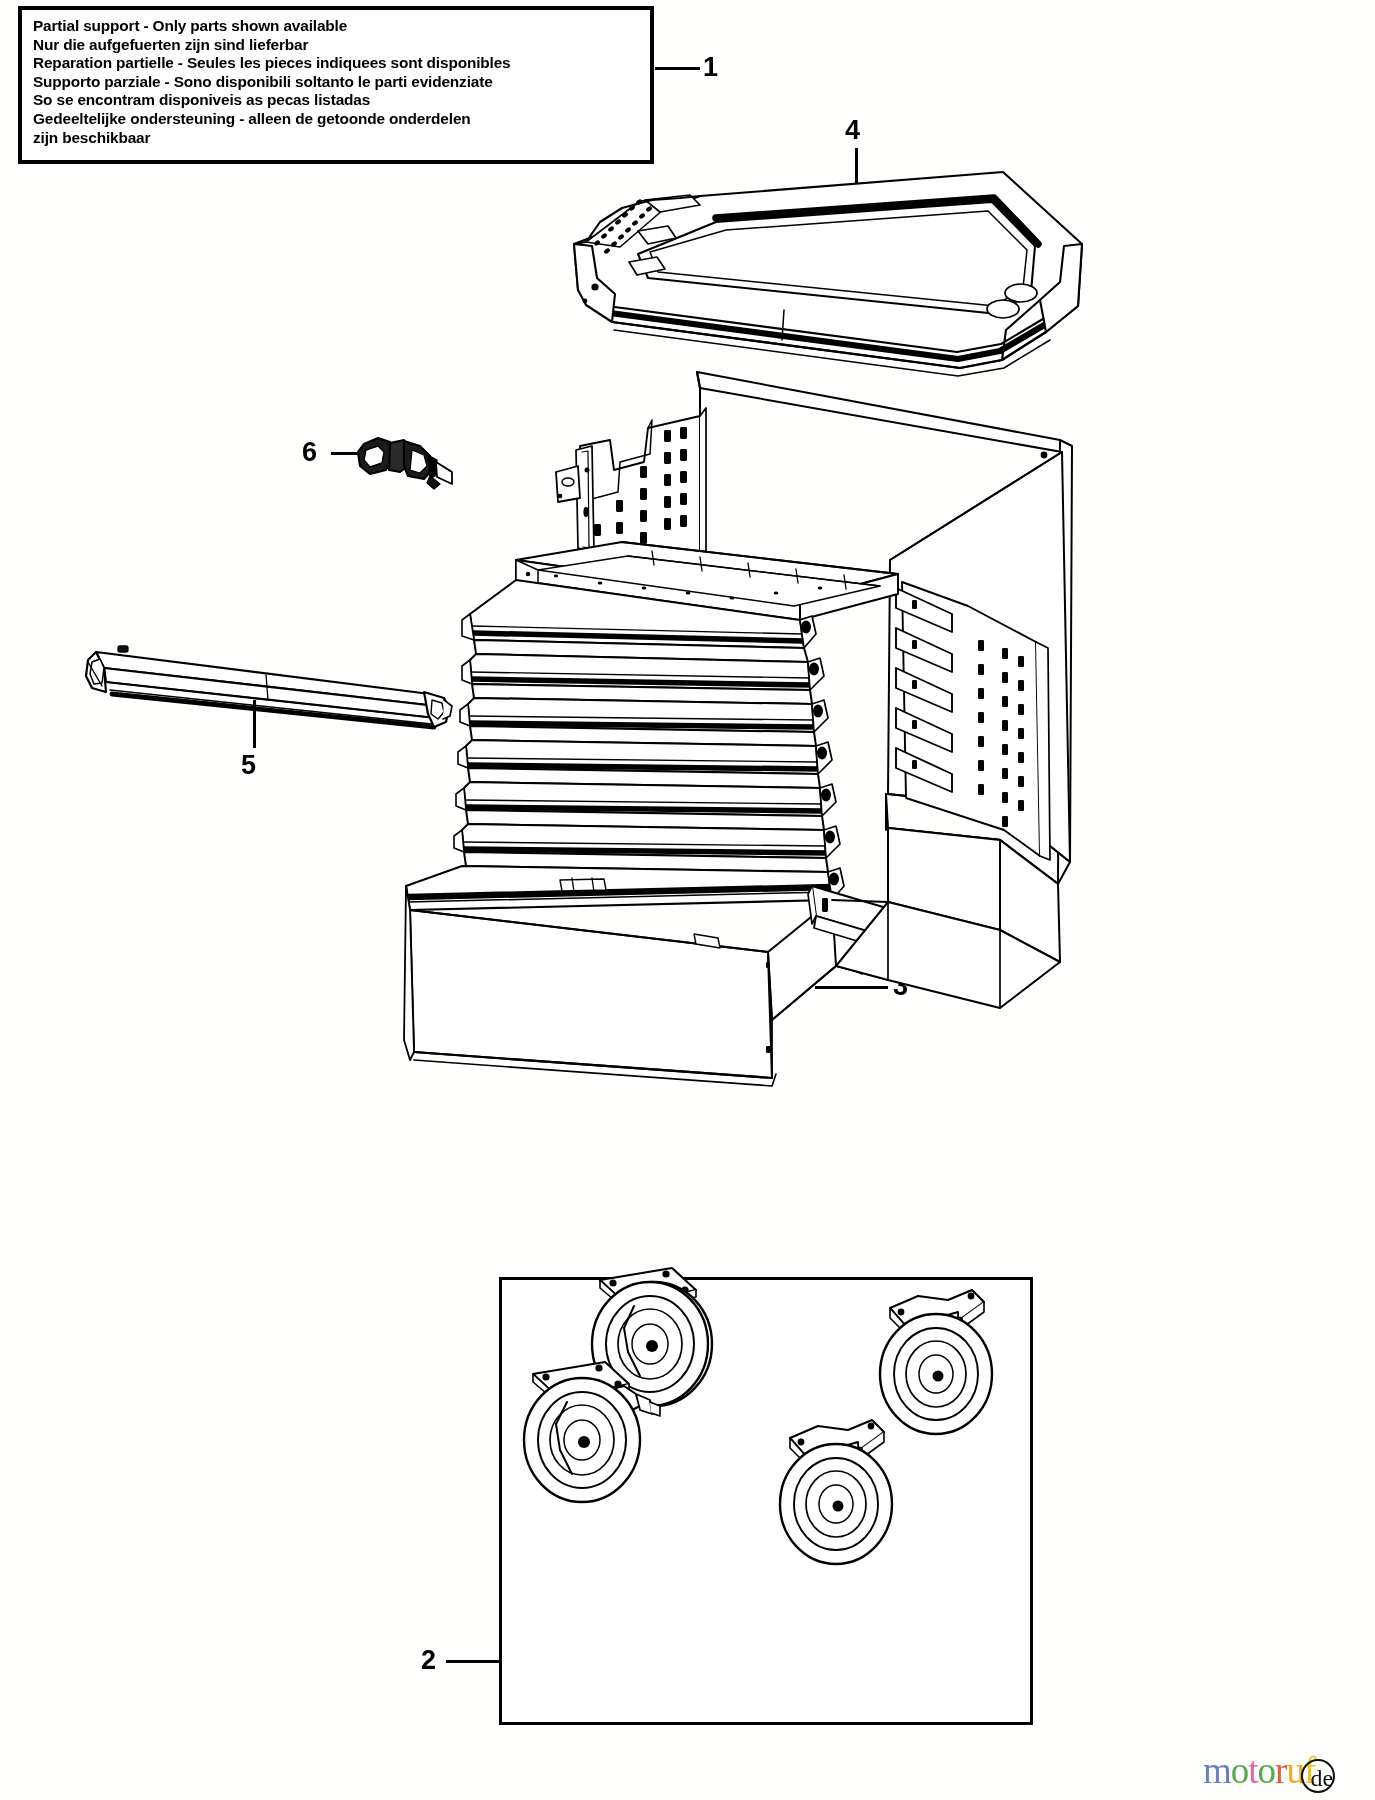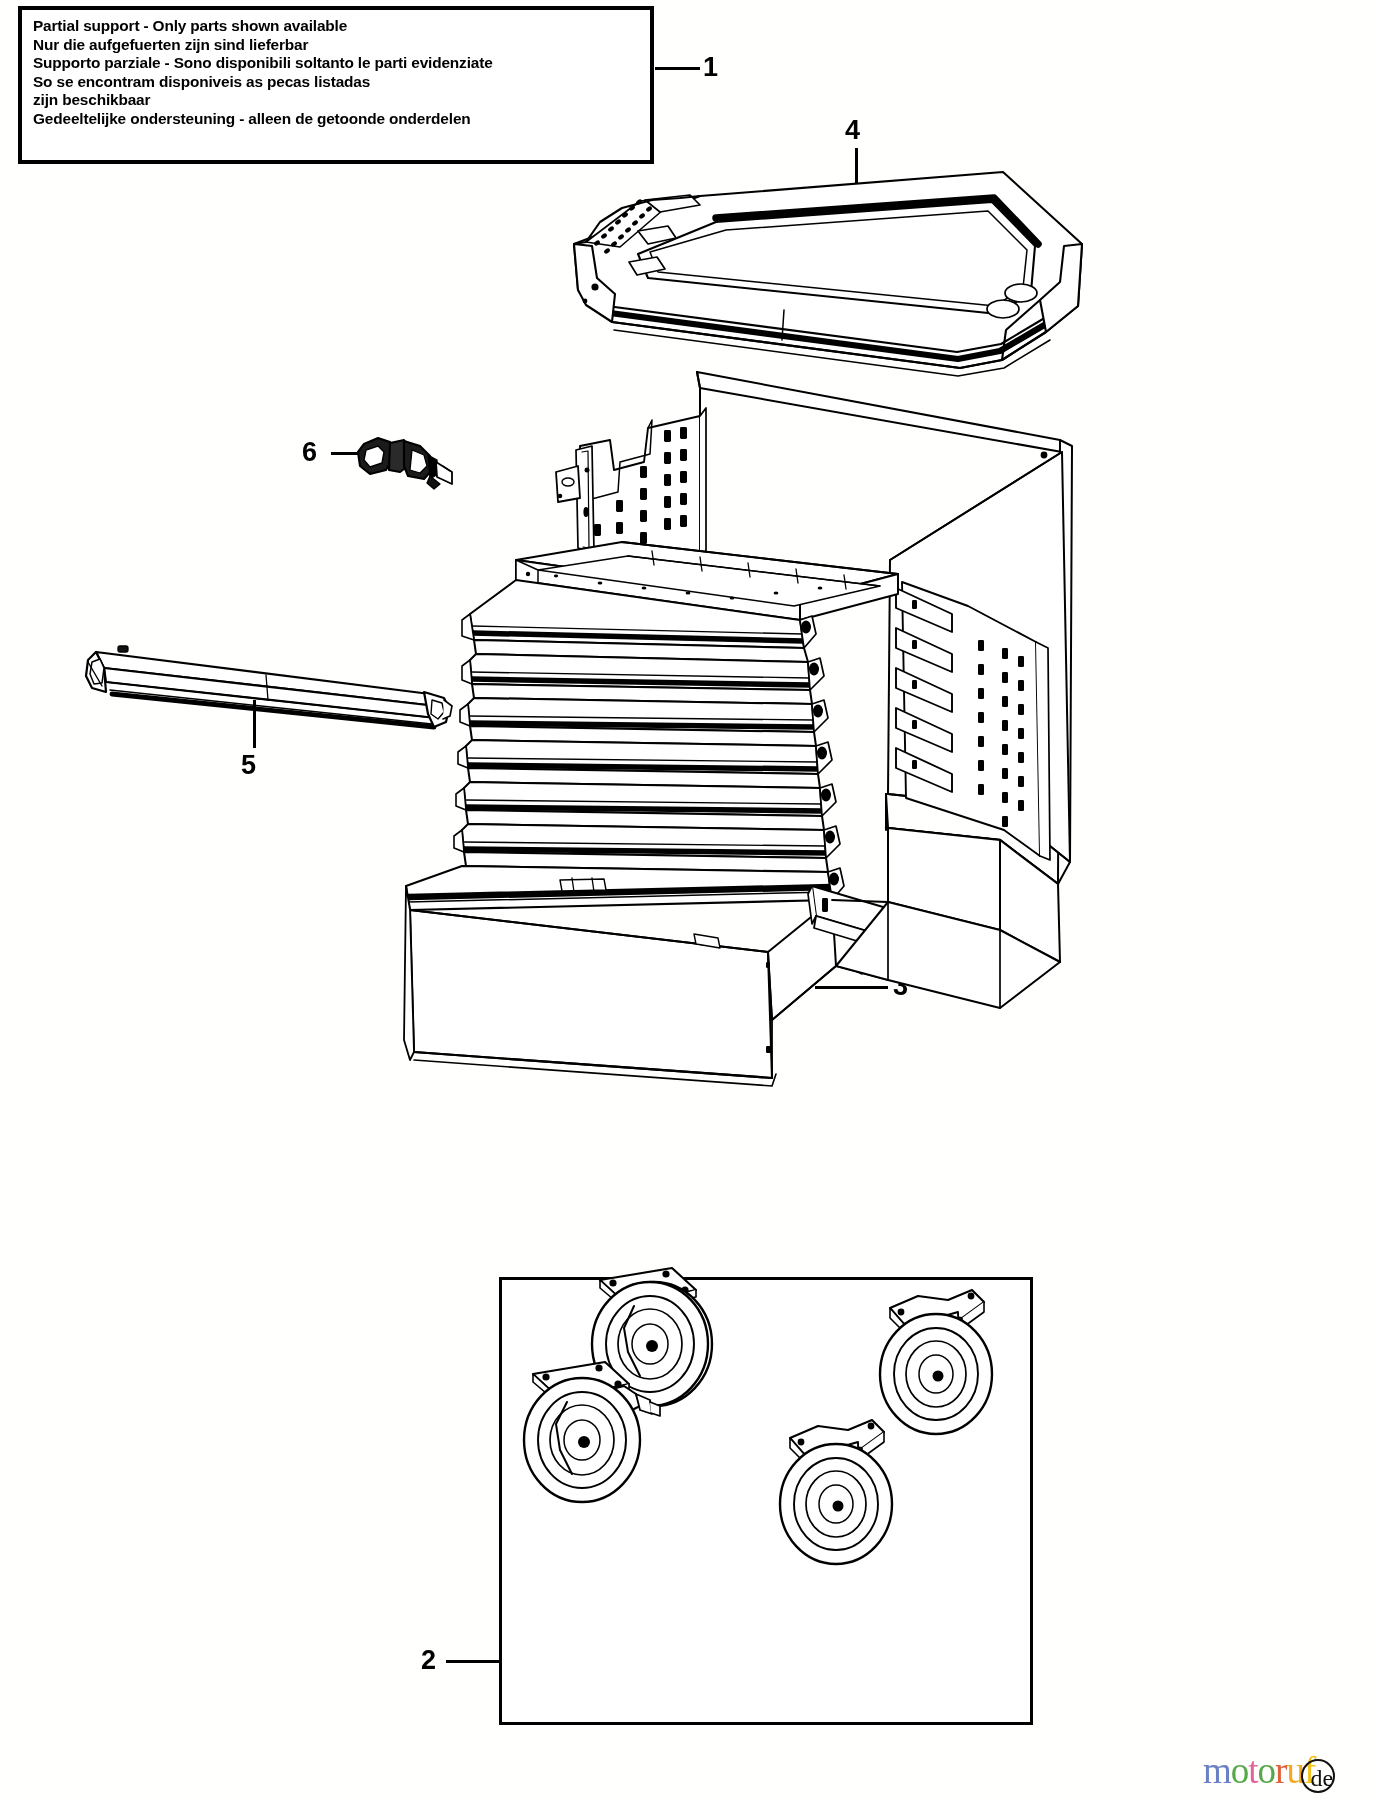--- a/index.html
+++ b/index.html
@@ -115,24 +115,25 @@
   }
 </style>
 </head>
 <body>
 
 <div id="page">
 
   <div id="notice-box">
     <div class="line">Partial support - Only parts shown available</div>
     <div class="line">Nur die aufgefuerten zijn sind lieferbar</div>
+    <div class="line">Reparation partielle - Seules les pieces indiquees sont disponibles</div>
     <div class="line">Supporto parziale - Sono disponibili soltanto le parti evidenziate</div>
     <div class="line">So se encontram disponiveis as pecas listadas</div>
+    <div class="line">Gedeeltelijke ondersteuning - alleen de getoonde onderdelen</div>
     <div class="line">zijn beschikbaar</div>
-    <div class="line">Gedeeltelijke ondersteuning - alleen de getoonde onderdelen</div>
   </div>
 
   <div class="leader h" id="leader-1"></div>
   <div class="leader v" id="leader-4-v"></div>
   <div class="leader h" id="leader-6"></div>
   <div class="leader v" id="leader-5-v"></div>
   <div class="leader h" id="leader-3"></div>
   <div class="leader h" id="leader-2"></div>
 
   <div class="callout" id="callout-1">1</div>

